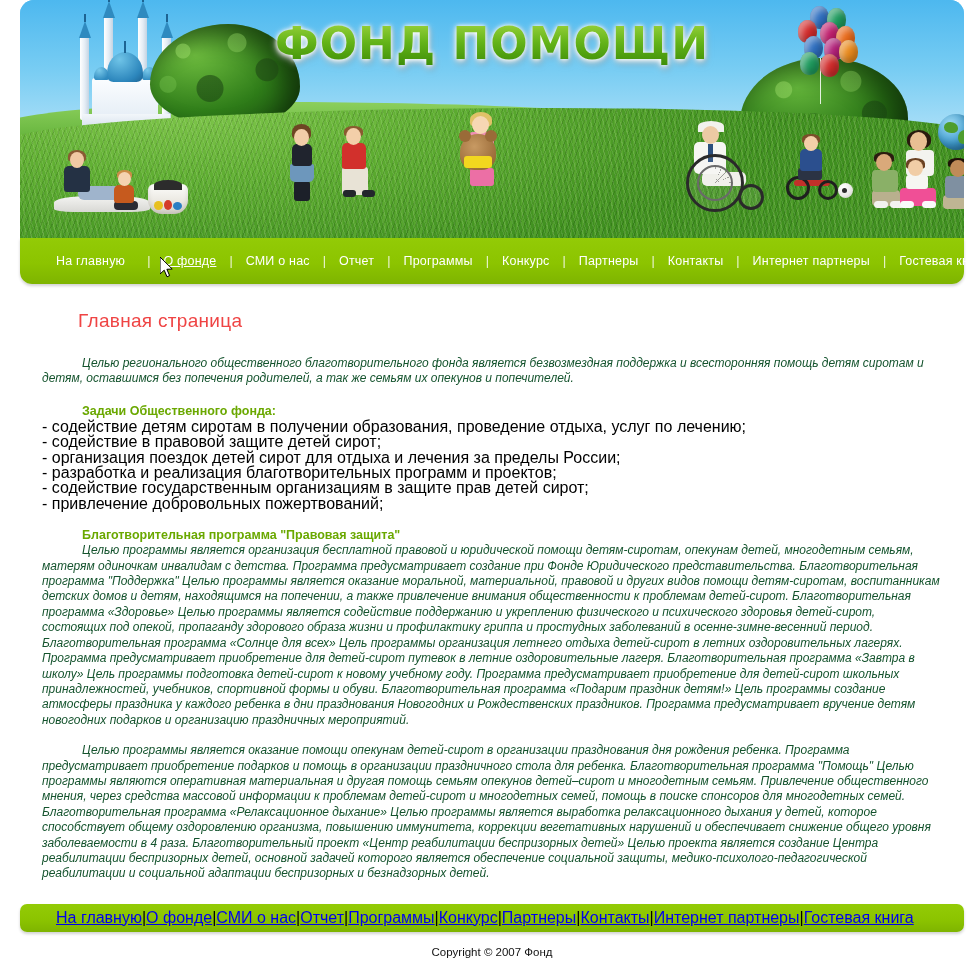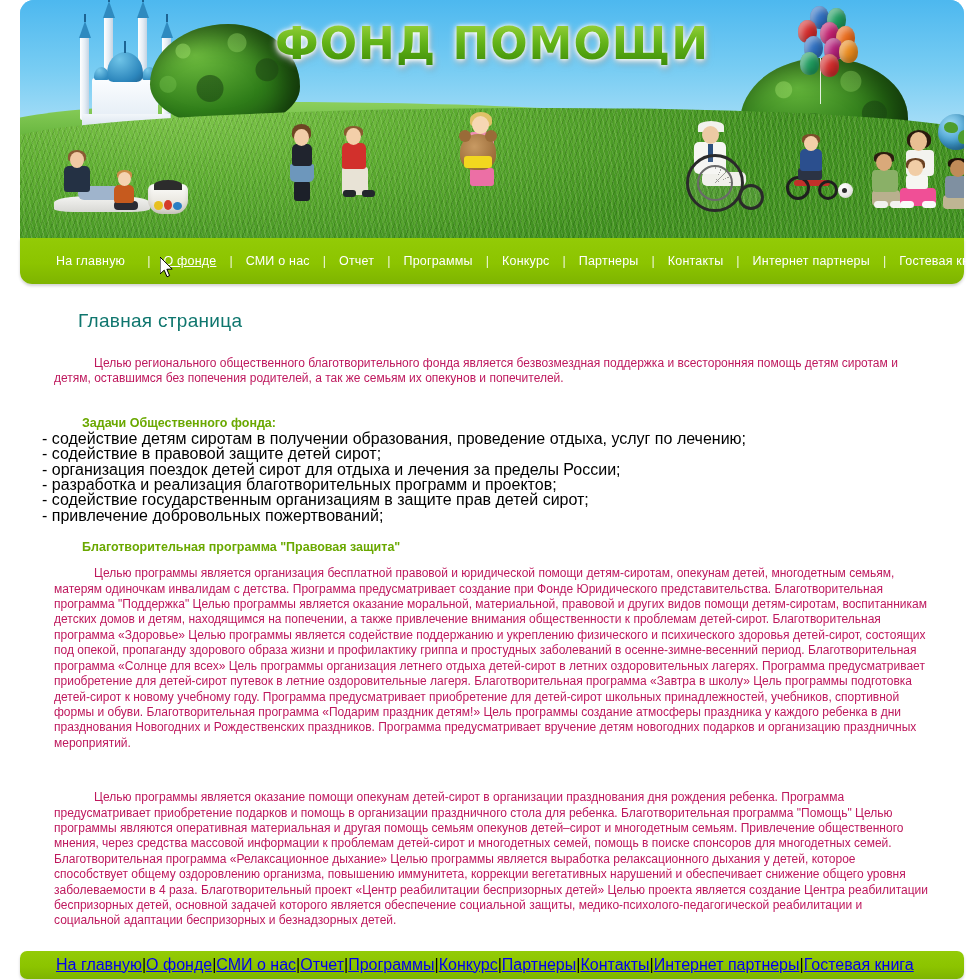--- a/index.html
+++ b/index.html
@@ -395,32 +395,33 @@
   .nav .sep-first { padding: 0 13px 0 22px; }
 
   
   .content {
     width: 944px;
     margin: 0 0 0 1px;
     box-sizing: border-box;
     padding: 26px 22px 0 22px;
   }
   .page-title {
-    color: #0f766e;
+    color: #ef4444;
     font-size: 19px;
     font-weight: normal;
     margin: 0 0 24px 36px;
     letter-spacing: 0.3px;
   }
   .content p {
-    margin: 12px;
+    margin: 0;
     font-size: 12px;
     line-height: 15.4px;
     text-align: left;
-    color: #be185d;
+    color: #14532d;
+    font-style: italic;
   }
   .content p.indent { text-indent: 40px; }
   .sec-head {
     color: #6aa800;
     font-size: 12.5px;
     font-weight: bold;
     margin: 0 0 1px 40px;
   }
   .spacer-lg { height: 17px; }
   .spacer-md { height: 15px; }

